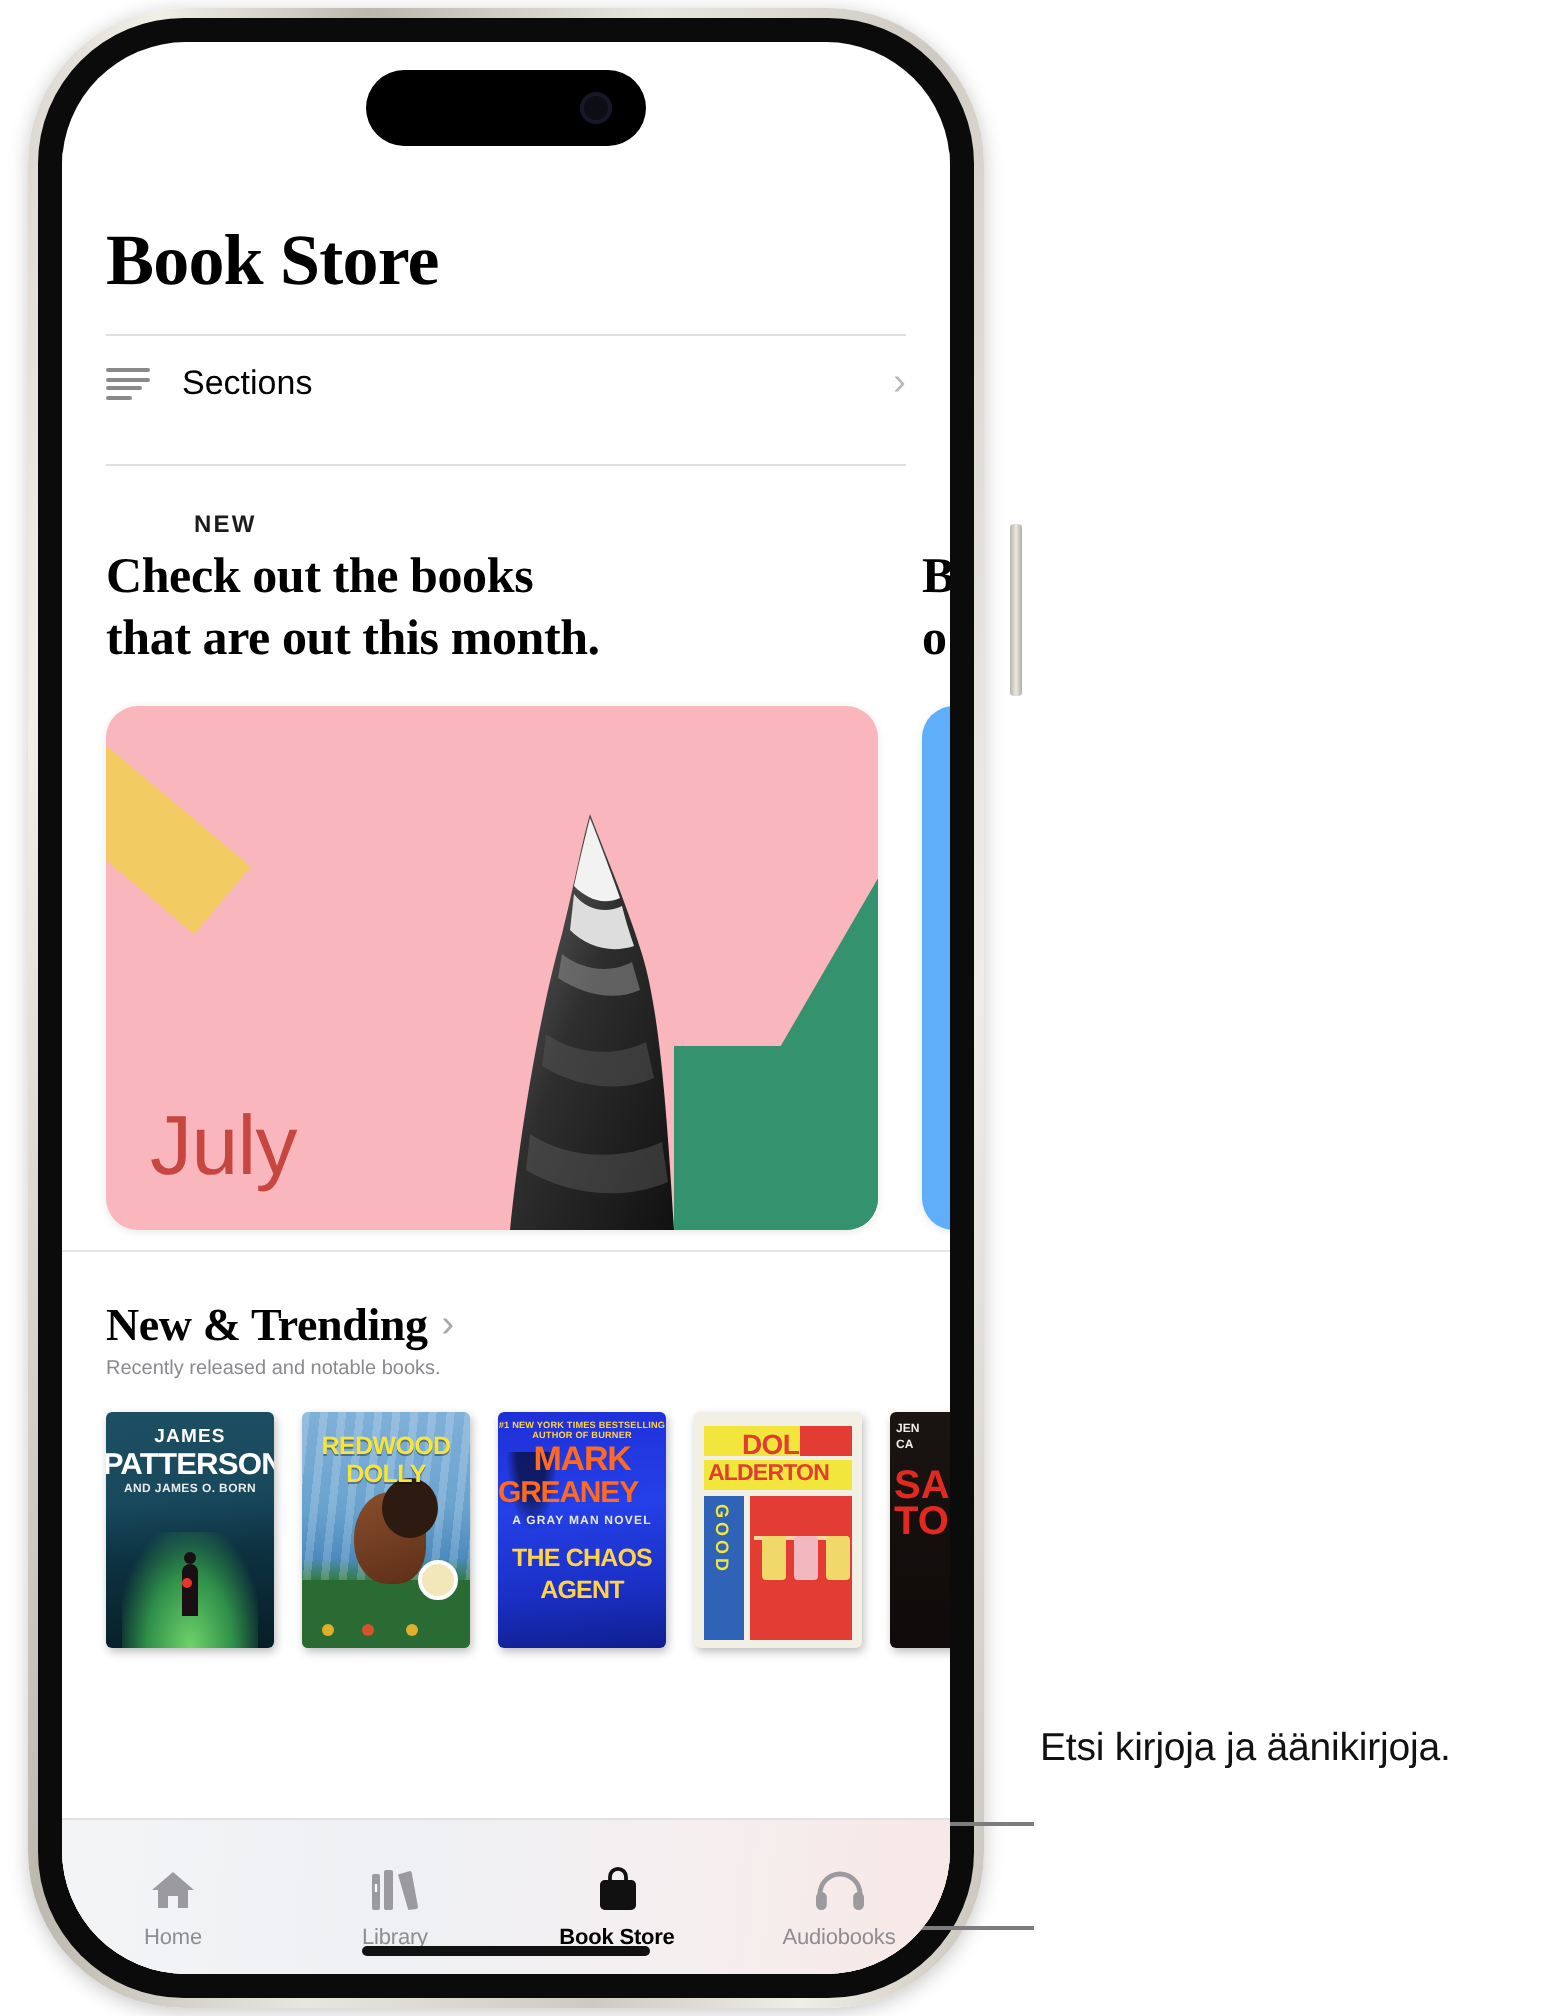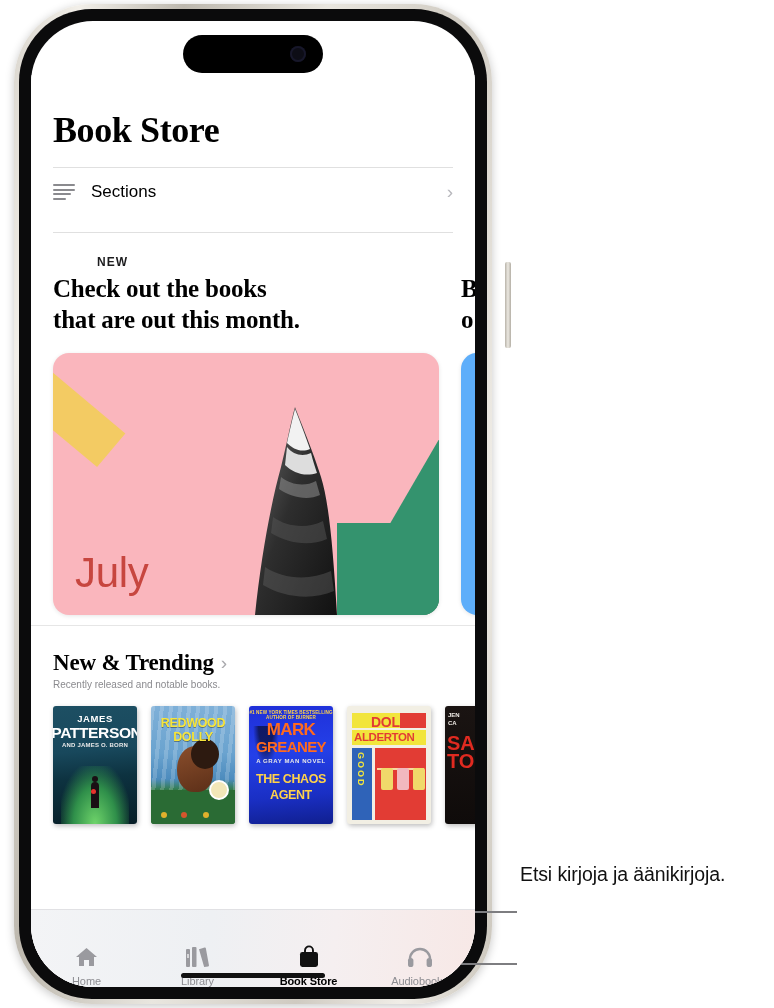--- a/index.html
+++ b/index.html
@@ -169,21 +169,21 @@
            text-shadow: 0 1px 0 rgba(0,0,0,.35); }
 
   
   .c3 { background: linear-gradient(175deg,#1f2fd8 0%,#2440e8 40%,#1a2fc4 75%,#101f8f 100%); }
   .c3 .palm { position:absolute; left:4px; top:20px; width:26px; height:40px;
               background: radial-gradient(ellipse at 50% 0%, rgba(0,0,0,.55) 0 40%, rgba(0,0,0,0) 70%); }
   .c3 t0 { position:absolute; left:0; right:0; top:4px; text-align:center; color:#ffd24a;
            font-size:4.6px; font-weight:700; letter-spacing:0.1px; display:block;}
   .c3 t1 { position:absolute; left:0; right:0; top:14px; text-align:center; color:#ff6a1e;
            font-size:17px; font-weight:700; letter-spacing:-0.6px; display:block; }
-  .c3 t2 { position:absolute; left:0; right:0; top:32px; text-align:center; color:#ff6a1e;
+  .c3 t2 { position:absolute; left:0; right:0; top:32px; text-align:left; color:#ff6a1e;
            font-size:15px; font-weight:700; letter-spacing:-0.6px; display:block; }
   .c3 t3 { position:absolute; left:0; right:0; top:52px; text-align:center; color:#e8e8e8;
            font-size:6px; font-weight:700; letter-spacing:0.6px; display:block; }
   .c3 t4 { position:absolute; left:0; right:0; top:66px; text-align:center; color:#ffd24a;
            font-size:12.5px; font-weight:700; letter-spacing:-0.4px; display:block; }
   .c3 t5 { position:absolute; left:0; right:0; top:82px; text-align:center; color:#ffd24a;
            font-size:12.5px; font-weight:700; letter-spacing:-0.4px; display:block; }
 
   
   .c4 { background:#f2efe4; }
@@ -206,21 +206,21 @@
   .c5 t1 { position:absolute; left:3px; top:6px; color:#f0ece6; font-size:6px; font-weight:700; display:block; }
   .c5 t2 { position:absolute; left:3px; top:14px; color:#f0ece6; font-size:6px; font-weight:700; display:block; }
   .c5 t3 { position:absolute; left:2px; top:28px; color:#e02a20; font-size:20px; font-weight:700;
            line-height:0.92; display:block; }
 
   
   .tabbar {
     position:absolute; left:0; bottom:0; width:444px; height:78px;
     background: linear-gradient(95deg,#f3f4f6 0%,#eef0f3 40%,#f5eff0 68%,#f7e8e6 100%);
     border-top: 0.5px solid #e1e1e4;
-    display:flex; align-items:flex-end; padding-top:10px; z-index:5;margin-top:35px;
+    display:flex; align-items:center; padding-top:10px; z-index:5;margin-top:35px;
   }
   .tab { flex:1; display:flex; flex-direction:column; align-items:center; gap:5px; cursor:pointer; }
   .tab-label { font-size:11px; color:#8c8c91; letter-spacing:-0.1px; }
   .tab.active .tab-label { color:#000; font-weight:700; }
   .tab-ico { height:26px; display:flex; align-items:center; justify-content:center; }
   .home-indicator {
     position:absolute; left:50%; transform:translateX(-50%); bottom:9px;
     width:144px; height:5px; background:#111; border-radius:3px; z-index:8;
   }
 

